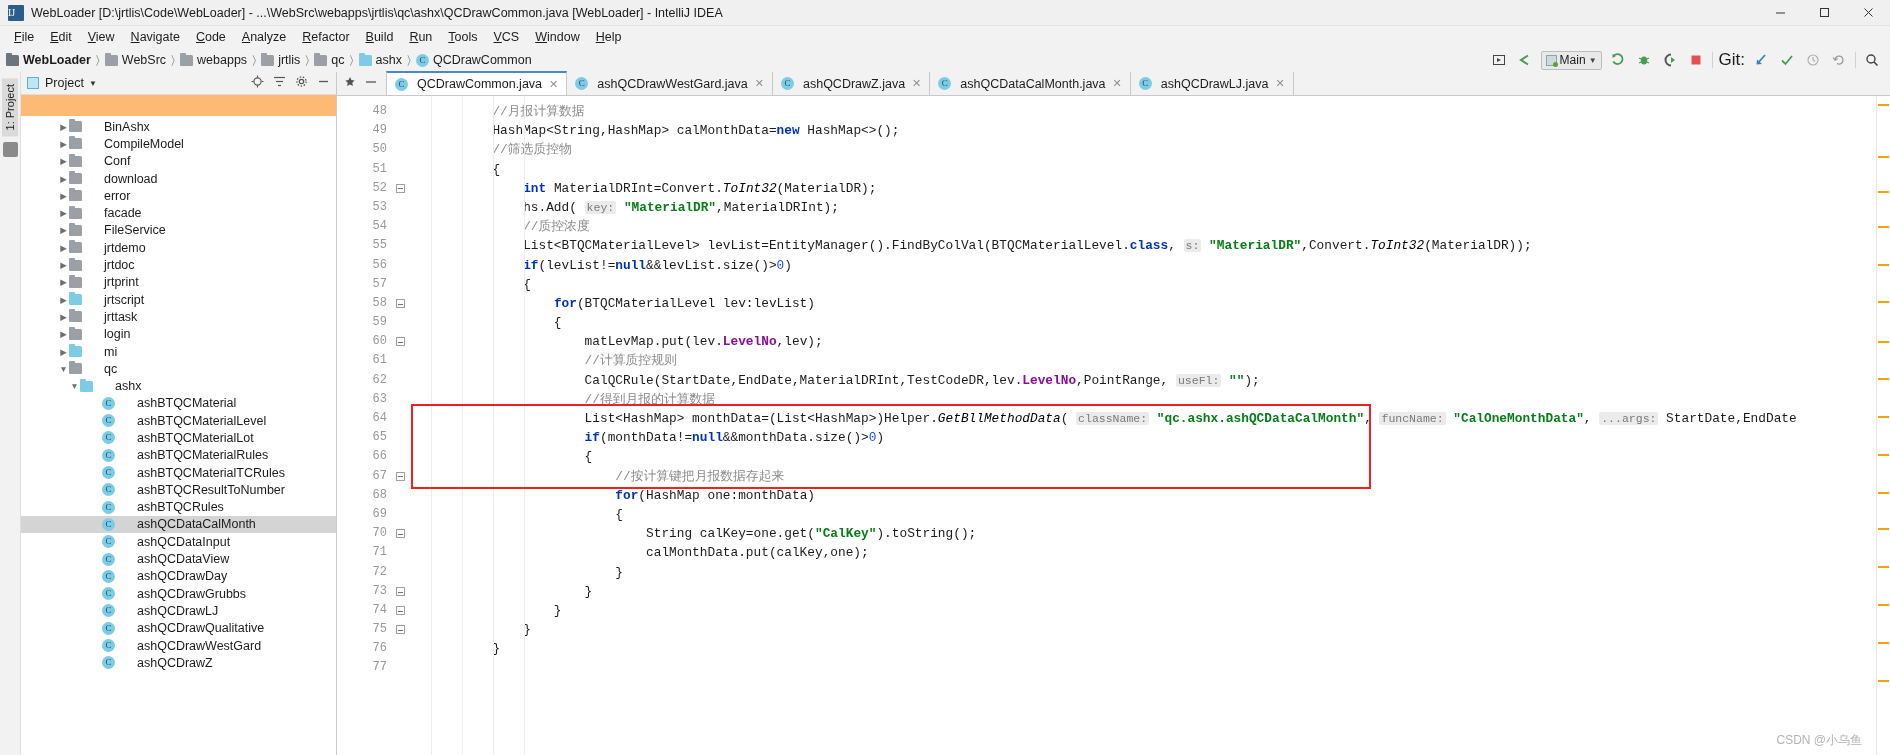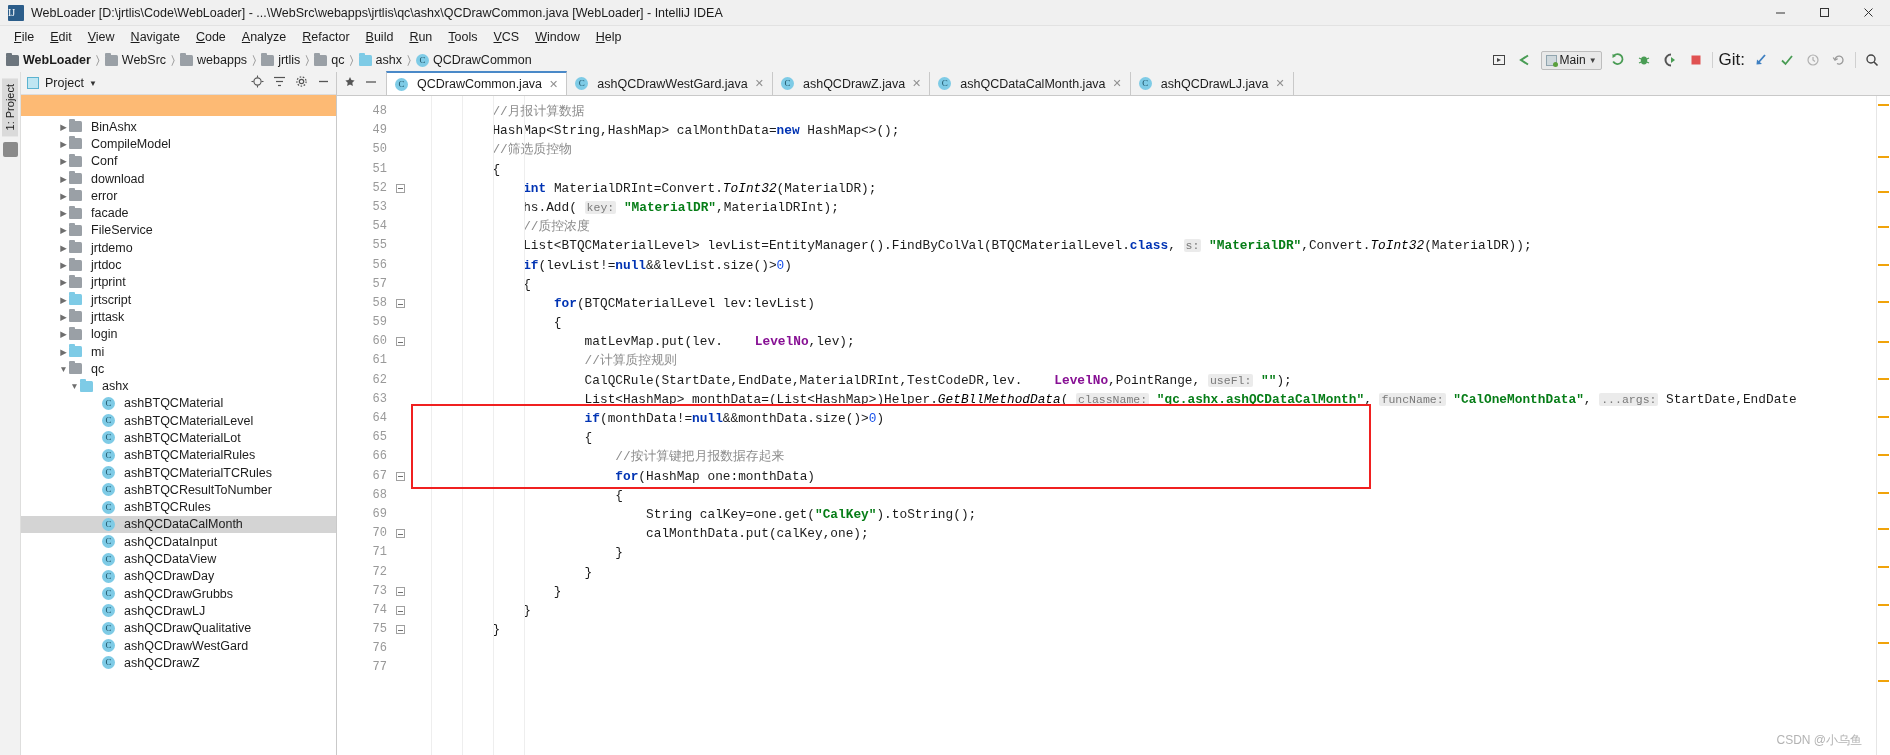--- a/index.html
+++ b/index.html
@@ -82,21 +82,21 @@
   .projhead .phtitle { font-size:12.5px; }
   .projhead .phchev { font-size:8px; margin-left:5px; color:#333; }
   .projhead .phright { margin-left:auto; display:flex; gap:9px; align-items:center; color:#555; }
 
   .tree { flex:1 1 auto; overflow:hidden; position:relative; padding-top:2px; background:#fff; }
   .trow { height:17.3px; display:flex; align-items:center; font-size:12.5px;
           white-space:nowrap; padding-right:4px; }
   .trow.sel { background:#d4d4d4; }
   .tarrow { width:11px; text-align:center; font-size:8.5px; color:#6e6e6e; flex:none; }
   .tarrow.none { visibility:hidden; }
-  .tlabel { margin-left:5px; }
+  .tlabel { margin-left:18px; }
 
   
   .editorwrap { flex:1 1 auto; display:flex; flex-direction:column; min-width:0; background:#fff; }
   .tabstrip { height:24px; background:#f2f2f2; display:flex; align-items:flex-end;
               border-bottom:1px solid #c9c9c9; flex:none; }
   .tabtools { display:flex; align-items:center; gap:9px; padding:0 9px 4px 7px; color:#4a4a4a; }
   .etab { height:23px; display:flex; align-items:center; gap:5px; padding:0 8px;
           font-size:12.5px; border-right:1px solid #c9c9c9; color:#1c1c1c; }
   .etab.active { background:#fff; border-top:2px solid #4a89c8; height:24px;
                  border-left:1px solid #c9c9c9; }
@@ -111,21 +111,21 @@
   .foldmark { position:absolute; left:3px; width:9px; height:9px; border:1px solid #a0a0a0;
               background:#fff; }
   .foldmark::before { content:""; position:absolute; left:1px; top:3.5px; width:5px;
                       height:1px; background:#707070; }
   .codearea { flex:1 1 auto; position:relative; overflow:hidden; background:#fff;
               font-family:"Liberation Mono", monospace; font-size:12.8px; padding-top:6px; }
   .cline { height:19.2px; line-height:19.2px; white-space:pre; padding-left:22px; }
   .kw  { color:#0033b3; font-weight:bold; }
   .str { color:#067d17; font-weight:bold; }
   .cmt { color:#8c8c8c; }
-  .fld { color:#871094; font-weight:bold;margin-left:32px; }
+  .fld { color:#871094; font-weight:bold; }
   .mth { color:#000000; font-style:italic; }
   .num { color:#1750eb; }
   .hint { background:#ebebeb; color:#7a7a7a; font-size:11.5px; padding:0 2px;
           border-radius:2px; font-style:normal; }
   .indentguide { position:absolute; top:0; bottom:0; width:1px; background:#eeeeee; }
 
   .redbox { position:absolute; border:2.5px solid #f02020; pointer-events:none; }
 
   
   .markers { width:14px; background:#fff; border-left:1px solid #e6e6e6; flex:none;
@@ -601,20 +601,21 @@
               <div class="cline">            hs.Add( <span class="hint">key:</span> <span class="str">"MaterialDR"</span>,MaterialDRInt);</div>
               <div class="cline">            <span class="cmt">//质控浓度</span></div>
               <div class="cline">            List&lt;BTQCMaterialLevel&gt; levList=EntityManager().FindByColVal(BTQCMaterialLevel.<span class="kw">class</span>, <span class="hint">s:</span> <span class="str">"MaterialDR"</span>,Convert.<span class="mth">ToInt32</span>(MaterialDR));</div>
               <div class="cline">            <span class="kw">if</span>(levList!=<span class="kw">null</span>&amp;&amp;levList.size()&gt;<span class="num">0</span>)</div>
               <div class="cline">            {</div>
               <div class="cline">                <span class="kw">for</span>(BTQCMaterialLevel lev:levList)</div>
               <div class="cline">                {</div>
               <div class="cline">                    matLevMap.put(lev.<span class="fld">LevelNo</span>,lev);</div>
               <div class="cline">                    <span class="cmt">//计算质控规则</span></div>
               <div class="cline">                    CalQCRule(StartDate,EndDate,MaterialDRInt,TestCodeDR,lev.<span class="fld">LevelNo</span>,PointRange, <span class="hint">useFl:</span> <span class="str">""</span>);</div>
+              <div class="cline">                    <span class="cmt">//得到月报的计算数据</span></div>
               <div class="cline">                    List&lt;HashMap&gt; monthData=(List&lt;HashMap&gt;)Helper.<span class="mth">GetBllMethodData</span>( <span class="hint">className:</span> <span class="str">"qc.ashx.ashQCDataCalMonth"</span>, <span class="hint">funcName:</span> <span class="str">"CalOneMonthData"</span>, <span class="hint">...args:</span> StartDate,EndDate</div>
               <div class="cline">                    <span class="kw">if</span>(monthData!=<span class="kw">null</span>&amp;&amp;monthData.size()&gt;<span class="num">0</span>)</div>
               <div class="cline">                    {</div>
               <div class="cline">                        <span class="cmt">//按计算键把月报数据存起来</span></div>
               <div class="cline">                        <span class="kw">for</span>(HashMap one:monthData)</div>
               <div class="cline">                        {</div>
               <div class="cline">                            String calKey=one.get(<span class="str">"CalKey"</span>).toString();</div>
               <div class="cline">                            calMonthData.put(calKey,one);</div>
               <div class="cline">                        }</div>
               <div class="cline">                    }</div>

